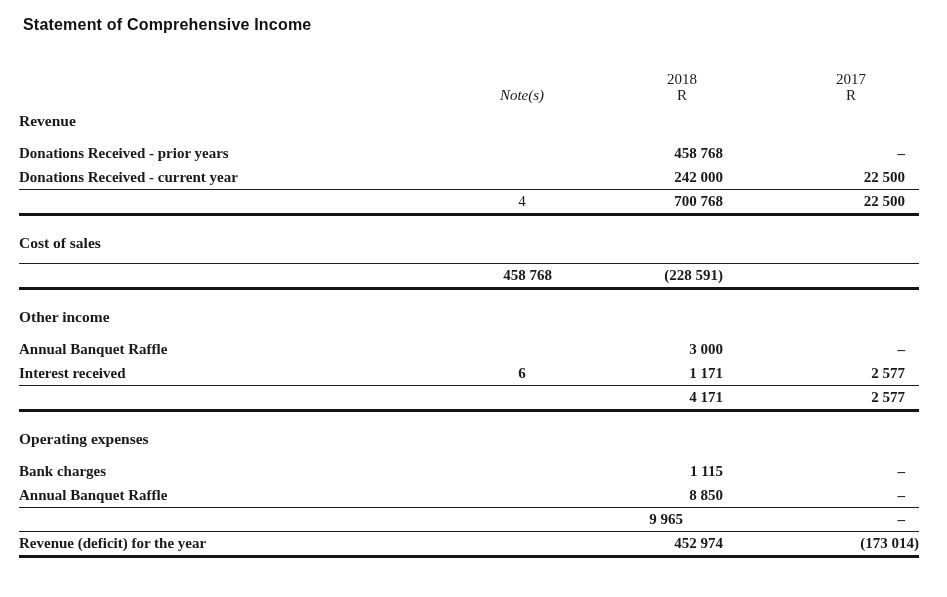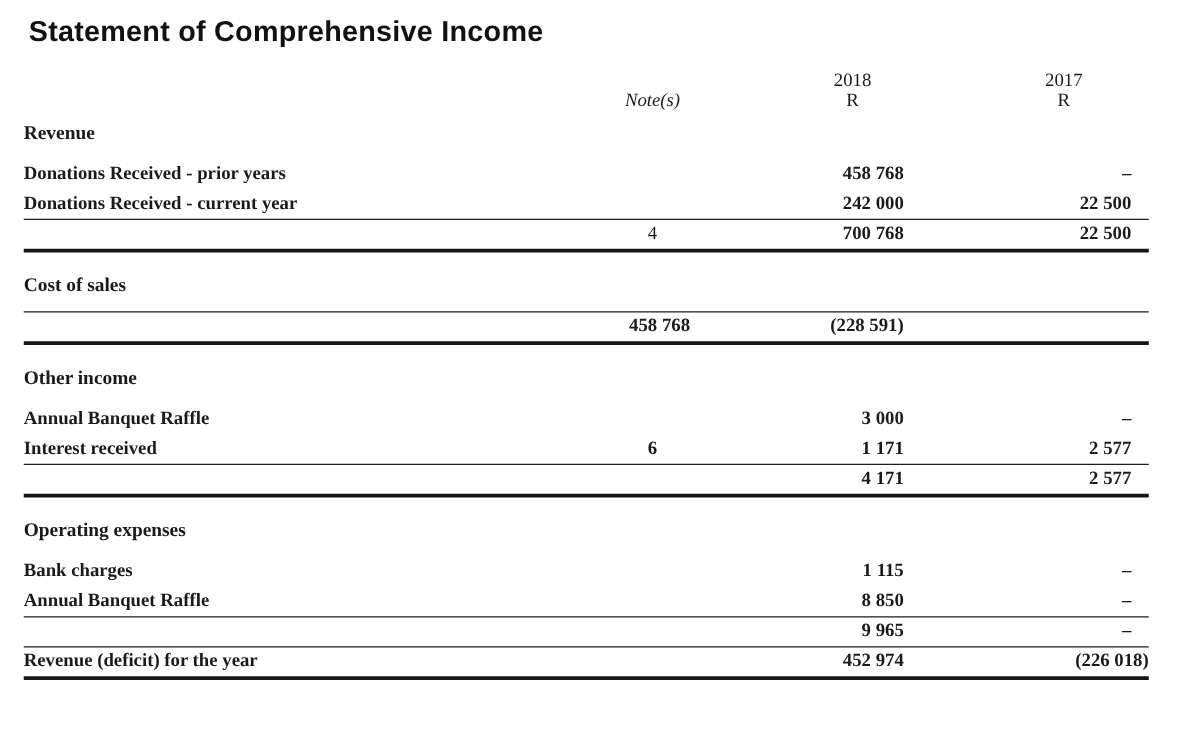--- a/index.html
+++ b/index.html
@@ -14,21 +14,21 @@
     font-family: "Liberation Serif", serif;
     color: #1a1a1a;
   }
   .doc {
     width: 900px;
     margin-left: 19px;
     padding-top: 14px;
   }
   .page-title {
     font-family: "Liberation Sans", sans-serif;
-    font-size: 23px;
+    font-size: 16px;
     font-weight: bold;
     line-height: 22px;
     color: #111111;
     margin: 0 0 0 4px;
     letter-spacing: 0.2px;
   }
   
   .row {
     display: grid;
     grid-template-columns: 1fr 60px 171px 196px;
@@ -44,39 +44,39 @@
   .col-header {
     margin-top: 21px;
     font-size: 15px;
     line-height: 16px;
   }
   .notes-head { font-style: italic; }
   .yearblock {
     display: inline-block;
     text-align: center;
   }
-  .yearblock.w18 { width: 82px; }
+  .yearblock.w18 { width: 82px; margin-top: 14px; }
   .yearblock.w17 { width: 108px; }
 
   .section-heading {
     font-size: 15.5px;
     font-weight: bold;
     line-height: 15px;
     margin: 19px 0 13px 0;
   }
   .section-heading.first { margin-top: 10px; }
 
   .rows { font-size: 15px; }
   .data-row { line-height: 24px; font-weight: bold; }
   .total-row {
     line-height: 21px;
     padding: 1px 0;
   }
   .rule-top    { border-top: 1.5px solid #1d1d1d; }
-  .rule-bottom { border-bottom: 1.5px solid #1d1d1d; }
+  .rule-bottom { border-bottom: 1.5px solid #1d1d1d; gap: 40px; }
   .rule-thick-bottom { border-bottom: 3px solid #151515; }
   .b { font-weight: bold; }
 </style>
 </head>
 <body>
 
 <div class="doc">
 
   <h1 class="page-title">Statement of Comprehensive Income</h1>
 
@@ -174,18 +174,18 @@
       <div class="row total-row rule-top rule-bottom">
         <div class="cl"></div>
         <div class="cn"></div>
         <div class="c18 b">9 965</div>
         <div class="c17 b">–</div>
       </div>
       <div class="row total-row rule-thick-bottom">
         <div class="cl b">Revenue (deficit) for the year</div>
         <div class="cn"></div>
         <div class="c18 b">452 974</div>
-        <div class="c17 b hang">(226 018)</div>
+        <div class="c17 b hang">(173 014)</div>
       </div>
     </div>
   </div>
 
 </div>
 
 </body></html>

